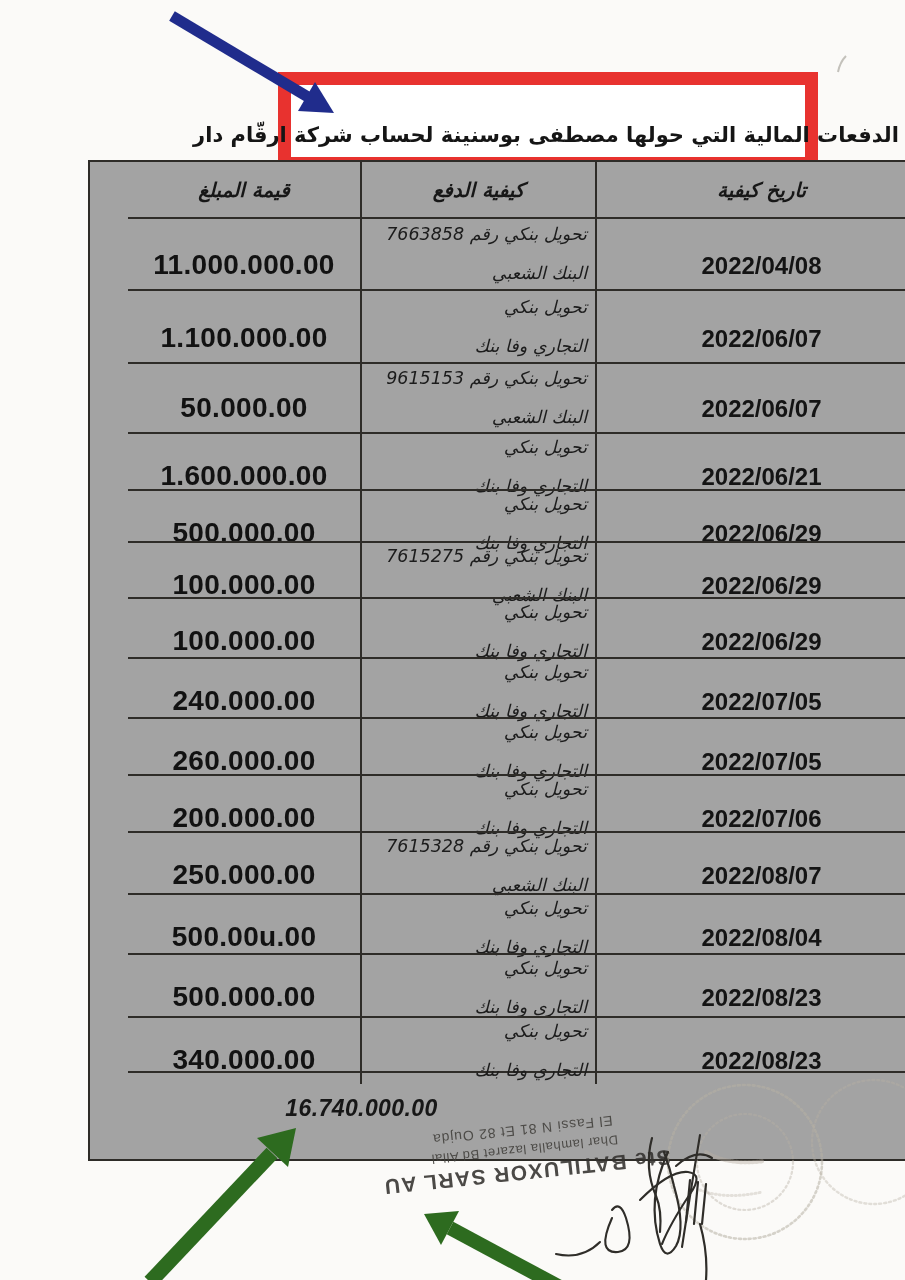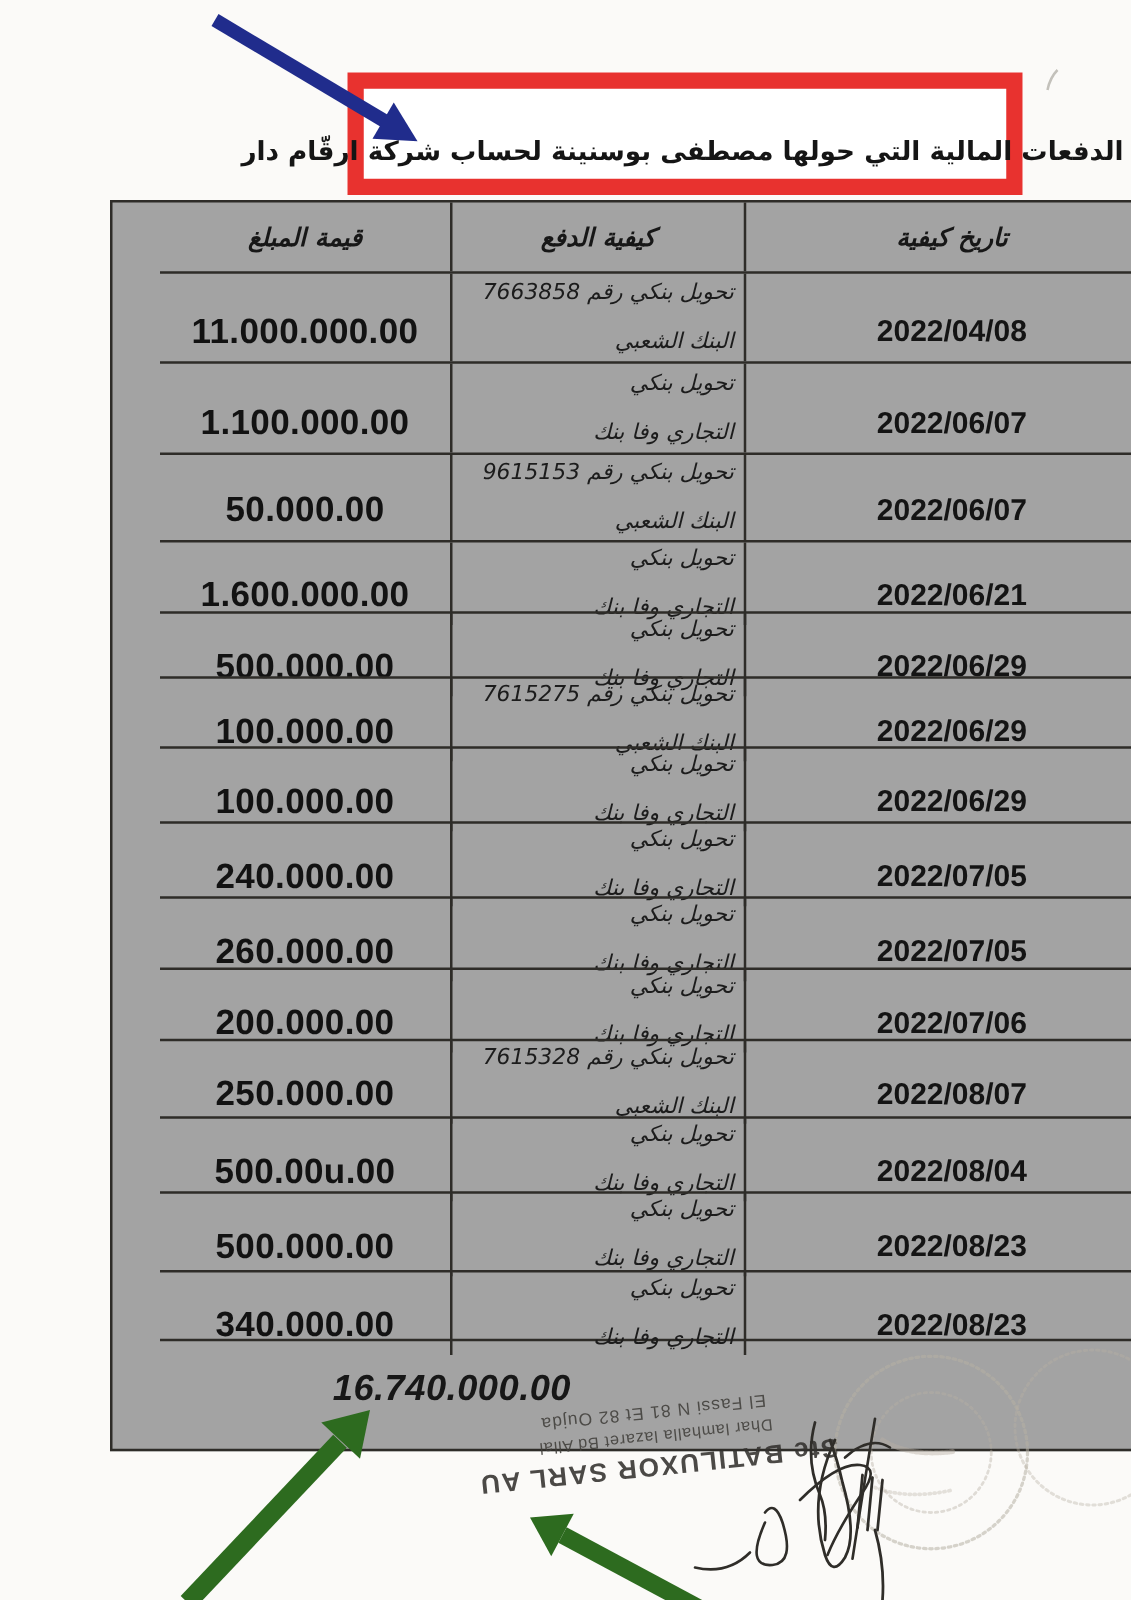--- a/index.html
+++ b/index.html
@@ -7,21 +7,21 @@
     width:905px;height:1280px;position:relative;overflow:hidden;
     background:#fbfaf8;
     font-family:"DejaVu Sans", sans-serif;
     color:#171717;
   }
   .page{position:absolute;inset:0;}
   svg.overlay{position:absolute;left:0;top:0;width:905px;height:1280px;pointer-events:none;}
 
   
   .title-box{
-    position:absolute;left:278px;top:58px;width:540px;height:98px;
+    position:absolute;left:278px;top:72px;width:540px;height:98px;
     box-sizing:border-box;border:13px solid #e8322f;background:#ffffff;
     display:flex;align-items:flex-end;justify-content:center;
   }
   .title-text{
     font-weight:bold;font-size:21px;line-height:1.25;
     padding:0 6px 9px 2px;white-space:nowrap;color:#151515;
   }
 
   
   .ptable{
@@ -69,21 +69,21 @@
   #rows .t-row:nth-child(11){height:62px}
   #rows .t-row:nth-child(12){height:60px}
   #rows .t-row:nth-child(13){height:63px}
   #rows .t-row:nth-child(14){height:55px}
 
   svg.check{position:absolute;right:-30px;top:3px;width:52px;height:56px;overflow:visible;}
 
   .total-amount{
     display:flex;align-items:flex-start;justify-content:center;
     font-family:"Liberation Sans", sans-serif;font-weight:bold;font-style:italic;
-    font-size:29px;padding-top:22px;letter-spacing:.4px;
+    font-size:23px;padding-top:22px;letter-spacing:.4px;
   }
   .total-label{
     display:flex;align-items:flex-start;justify-content:center;
     direction:rtl;font-weight:bold;font-size:23px;padding-top:16px;
   }
 
   
   .stamp-text{
     position:absolute;left:330px;top:1122px;width:390px;
     transform:rotate(174deg);transform-origin:center;

